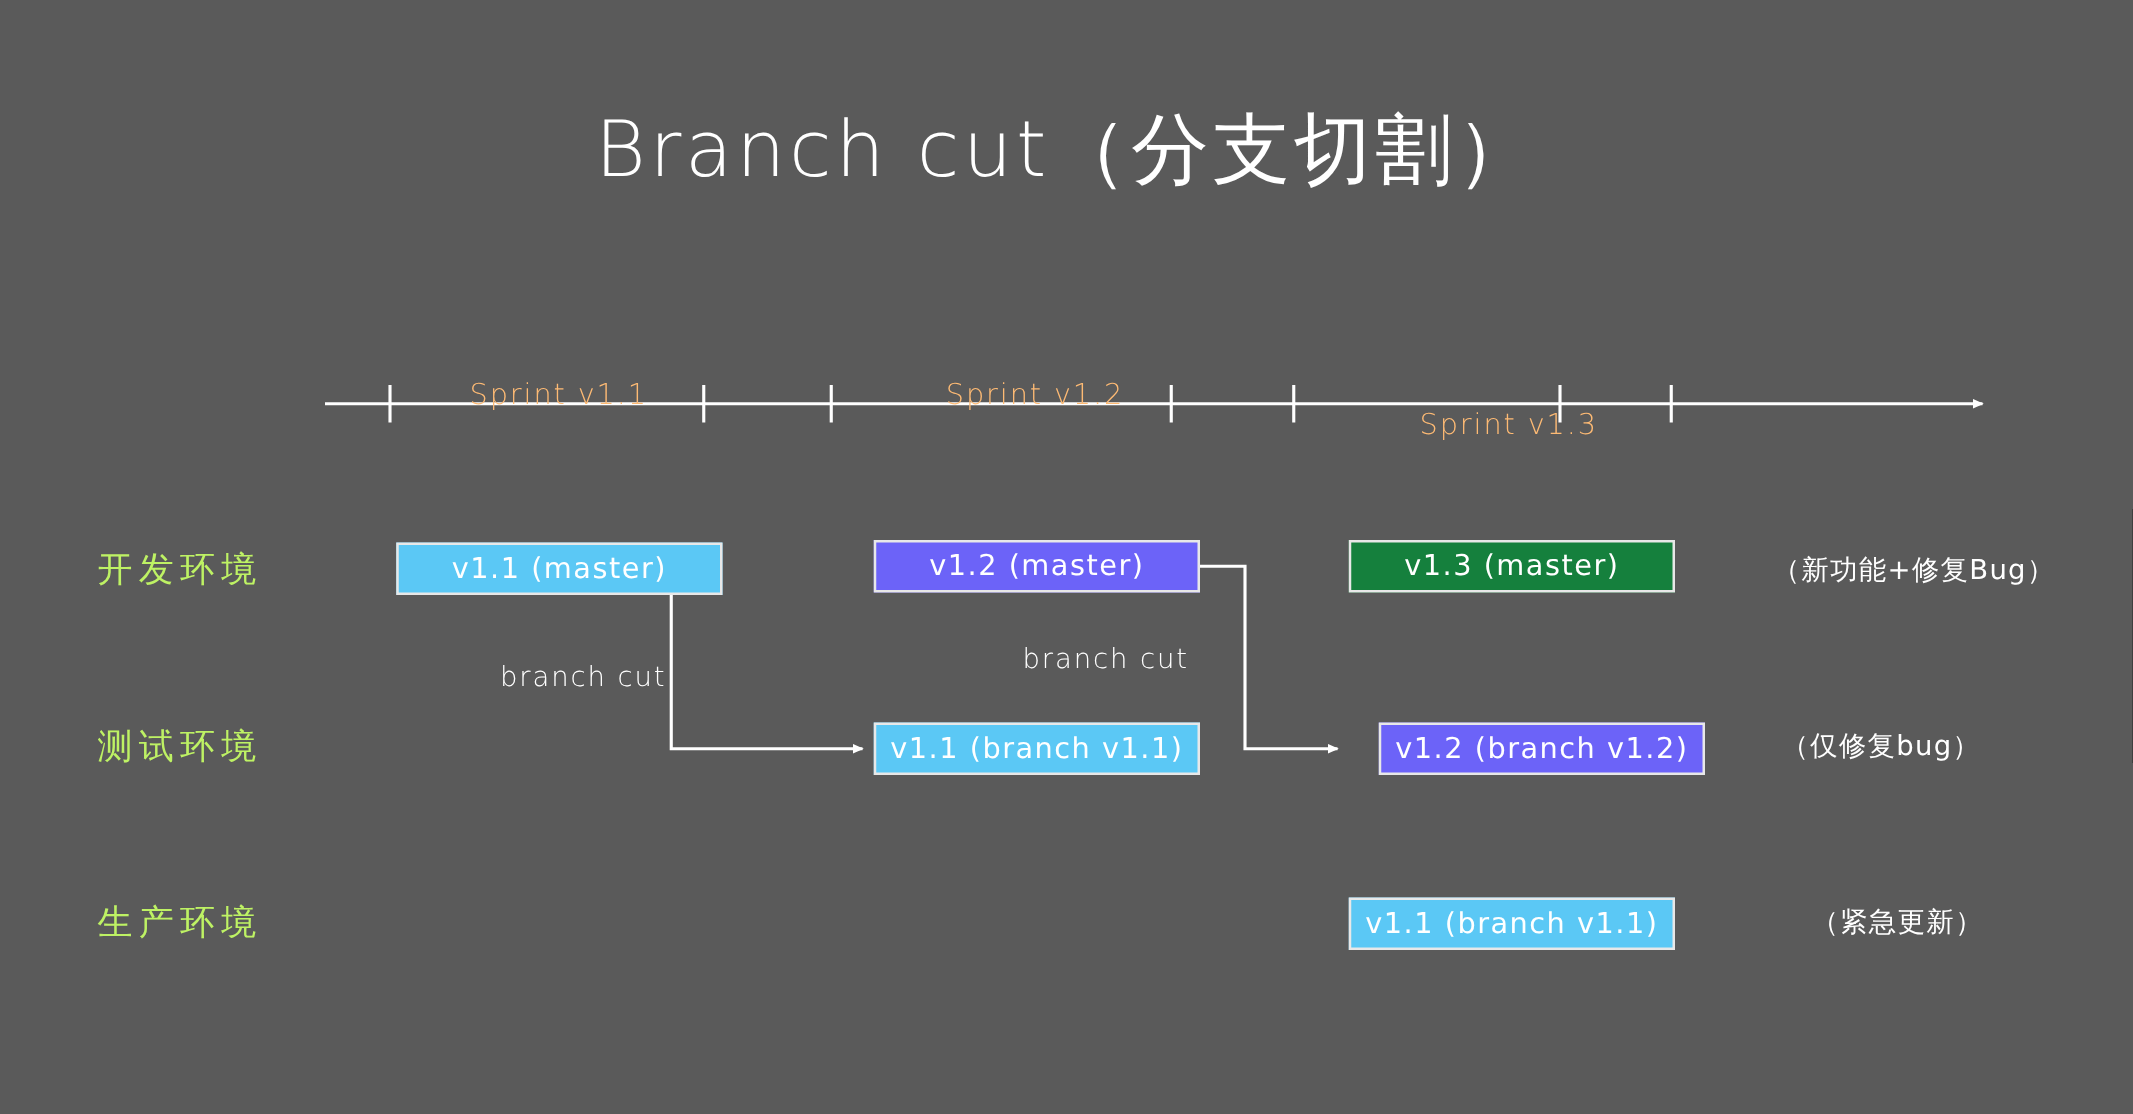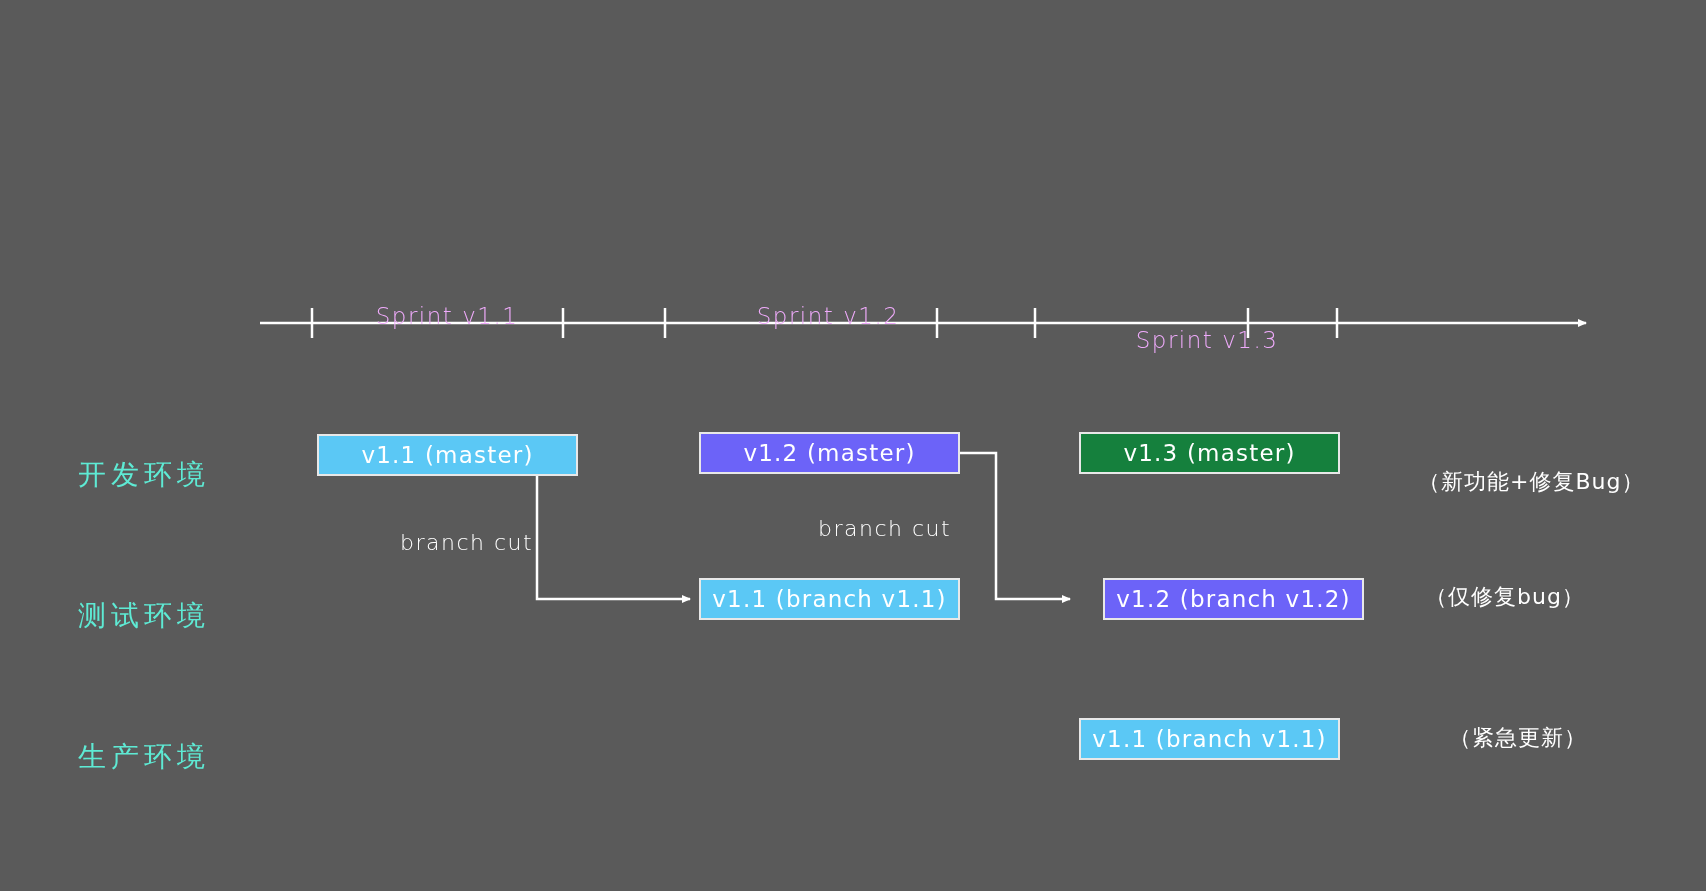--- a/index.html
+++ b/index.html
@@ -32,39 +32,38 @@
     text-align: center;
     color: #ffffff;
     font-size: 62px;
     font-family: "DejaVu Sans", sans-serif;
     font-weight: 300;
     letter-spacing: 3px;
     white-space: nowrap;
   }
   .sprint-label {
     position: absolute;
-    color: #f0abfc;
+    color: #fdba74;
     font-size: 23px;
     font-family: "DejaVu Sans", sans-serif;
     font-weight: 300;
     letter-spacing: 1.5px;
     white-space: nowrap;
     text-align: center;
     transform: translateX(-50%);
   }
   .row-label {
     position: absolute;
-    color: #5eead4;
+    color: #bef264;
     font-size: 28px;
     font-family: "DejaVu Sans", sans-serif;
     font-weight: 400;
     letter-spacing: 5px;
     white-space: nowrap;
     transform: translateY(-50%);
-    margin-top: 19px;
   }
   .note-label {
     position: absolute;
     color: #ffffff;
     font-size: 22px;
     font-family: "DejaVu Sans", sans-serif;
     font-weight: 400;
     letter-spacing: 1px;
     white-space: nowrap;
     transform: translateY(-50%);
@@ -92,20 +91,21 @@
     letter-spacing: 1.5px;
     white-space: nowrap;
     transform: translateY(-50%);
   }
 </style>
 </head>
 <body>
 
 <div id="stage">
 
+  <div class="title">Branch cut（分支切割）</div>
 
   <svg id="svg-layer" viewBox="0 0 1706 891" xmlns="http://www.w3.org/2000/svg">
     <defs>
       <marker id="arrowhead" markerWidth="9" markerHeight="8" refX="8" refY="4" orient="auto" markerUnits="userSpaceOnUse">
         <path d="M0,0 L9,4 L0,8 z" fill="#ffffff"></path>
       </marker>
     </defs>
     <g id="axis-group">
         <line x1="260" y1="323" x2="1586" y2="323" stroke="#ffffff" stroke-width="2.5" marker-end="url(#arrowhead)"></line>
         <line x1="312" y1="308" x2="312" y2="338" stroke="#ffffff" stroke-width="2.5"></line>
@@ -126,21 +126,21 @@
       <div class="sprint-label" style="left: 447px; top: 303px;">Sprint v1.1</div>
       <div class="sprint-label" style="left: 828px; top: 303px; text-align: center;">Sprint v1.2</div>
       <div class="sprint-label" style="left: 1207px; top: 303px; margin-top: 24px;">Sprint v1.3</div>
     </div>
   <div id="row-labels">
       <div class="row-label" style="left: 78px; top: 456px;">开发环境</div>
       <div class="row-label" style="left: 78px; top: 597px;">测试环境</div>
       <div class="row-label" style="left: 78px; top: 738px;">生产环境</div>
     </div>
   <div id="row-notes">
-      <div class="note-label" style="left: 1418px; top: 482px;">（新功能+修复Bug）</div>
+      <div class="note-label" style="left: 1418px; top: 456px;">（新功能+修复Bug）</div>
       <div class="note-label" style="left: 1425px; top: 597px;">（仅修复bug）</div>
       <div class="note-label" style="left: 1425px; top: 738px; margin-left: 24px;">（紧急更新）</div>
     </div>
   <div id="boxes">
       <div class="vbox" style="left: 317px; top: 434px; width: 261px; height: 42px; background: rgb(91, 200, 245); border-color: rgb(232, 232, 232);">v1.1 (master)</div>
       <div class="vbox" style="left: 699px; top: 432px; width: 261px; height: 42px; background: rgb(108, 99, 248); border-color: rgb(232, 232, 232);">v1.2 (master)</div>
       <div class="vbox" style="left: 1079px; top: 432px; width: 261px; height: 42px; background: #15803d; border-color: rgb(232, 232, 232);">v1.3 (master)</div>
       <div class="vbox" style="left: 699px; top: 578px; width: 261px; height: 42px; background: rgb(91, 200, 245); border-color: rgb(232, 232, 232);">v1.1 (branch v1.1)</div>
       <div class="vbox" style="left: 1079px; top: 578px; width: 261px; height: 42px; background: rgb(108, 99, 248); border-color: rgb(232, 232, 232); margin-left: 24px;">v1.2 (branch v1.2)</div>
       <div class="vbox" style="left: 1079px; top: 718px; width: 261px; height: 42px; background: rgb(91, 200, 245); border-color: rgb(232, 232, 232);">v1.1 (branch v1.1)</div>

